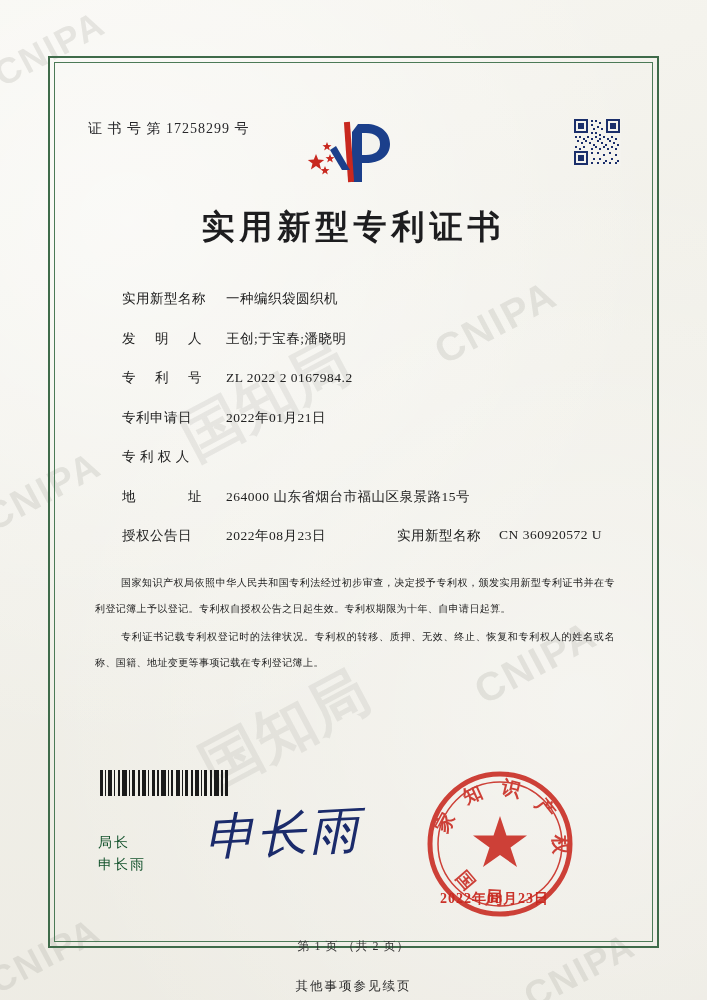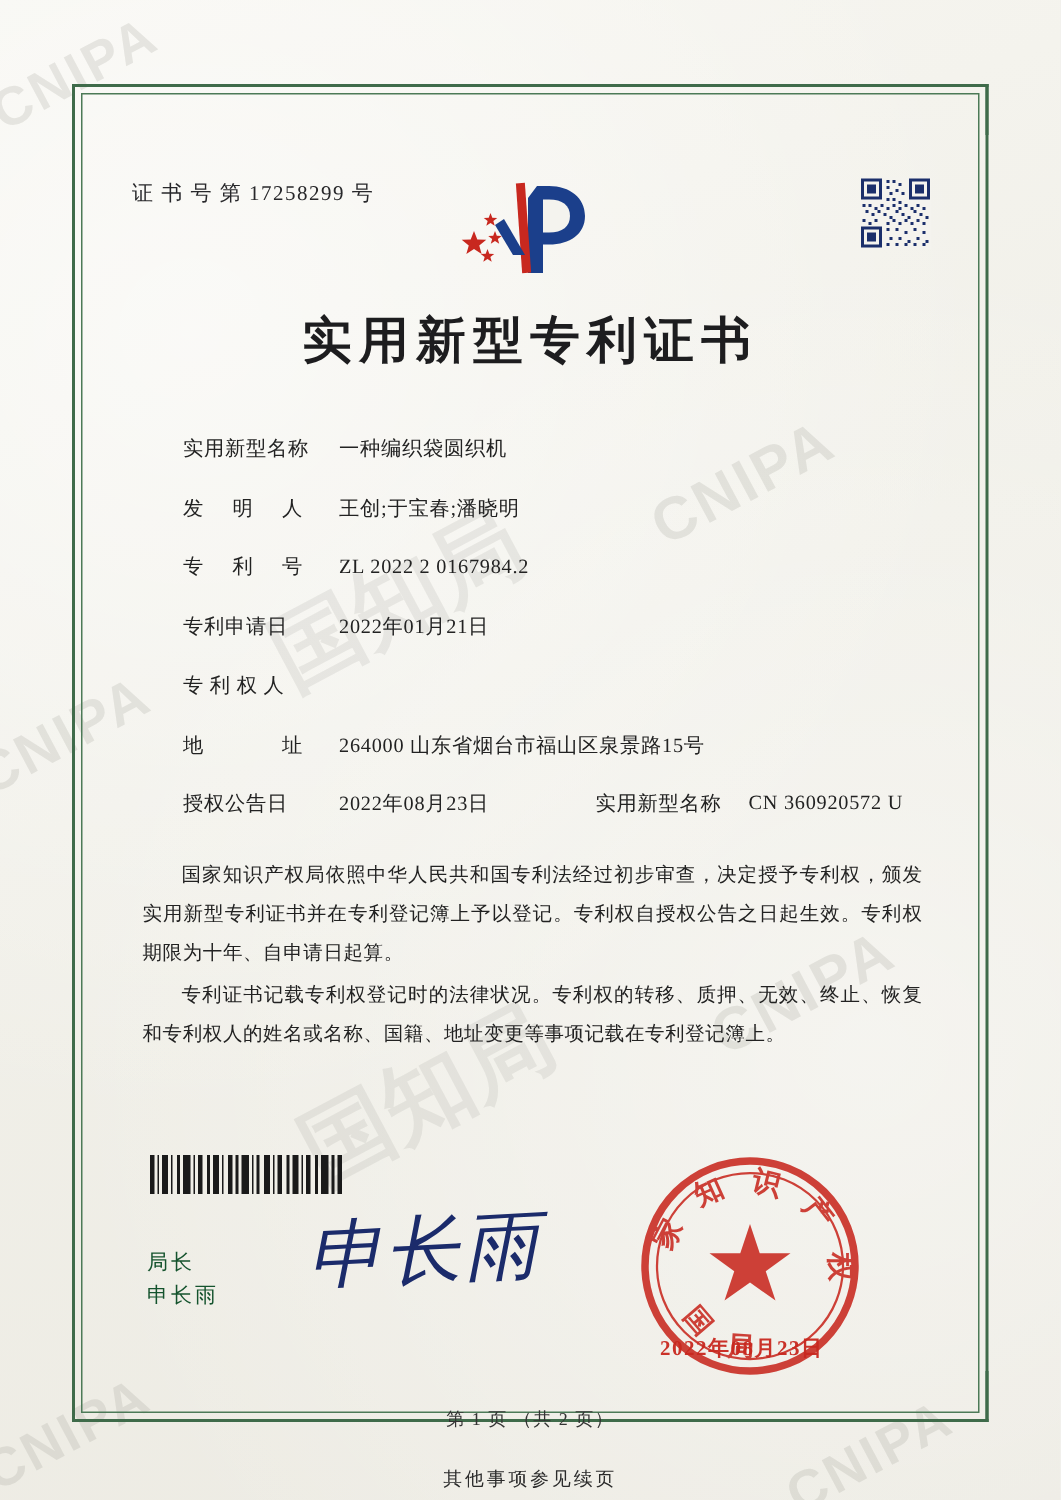--- a/index.html
+++ b/index.html
@@ -152,21 +152,21 @@
   .dual-left { width: 275px; display: flex; align-items: center; }
   .dual-right { display: flex; }
   .dual-left .f-label { width: 104px; flex: 0 0 104px; letter-spacing: 0.5px; }
   .dual-right .f-label { width: 102px; flex: 0 0 102px; letter-spacing: 0.5px; }
 
   
   .paras {
     position: absolute;
     left: 95px; top: 570px;
     width: 520px;
-    font-size: 13px;
+    font-size: 10px;
     line-height: 26px;
     color: #222;
     text-align: justify;
     letter-spacing: 0.4px;
   }
   .paras p { margin: 0 0 2px 0; text-indent: 26px; }
 
   
   .barcode {
     position: absolute;

